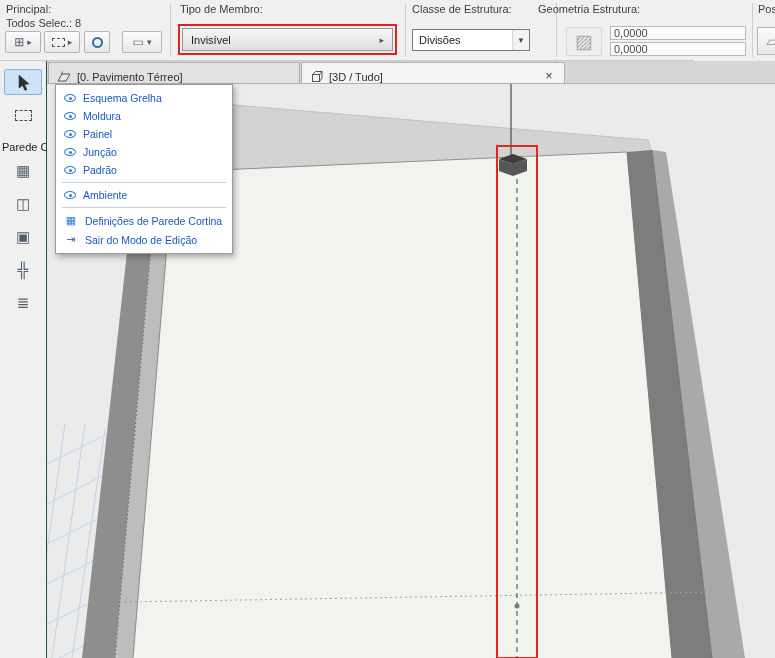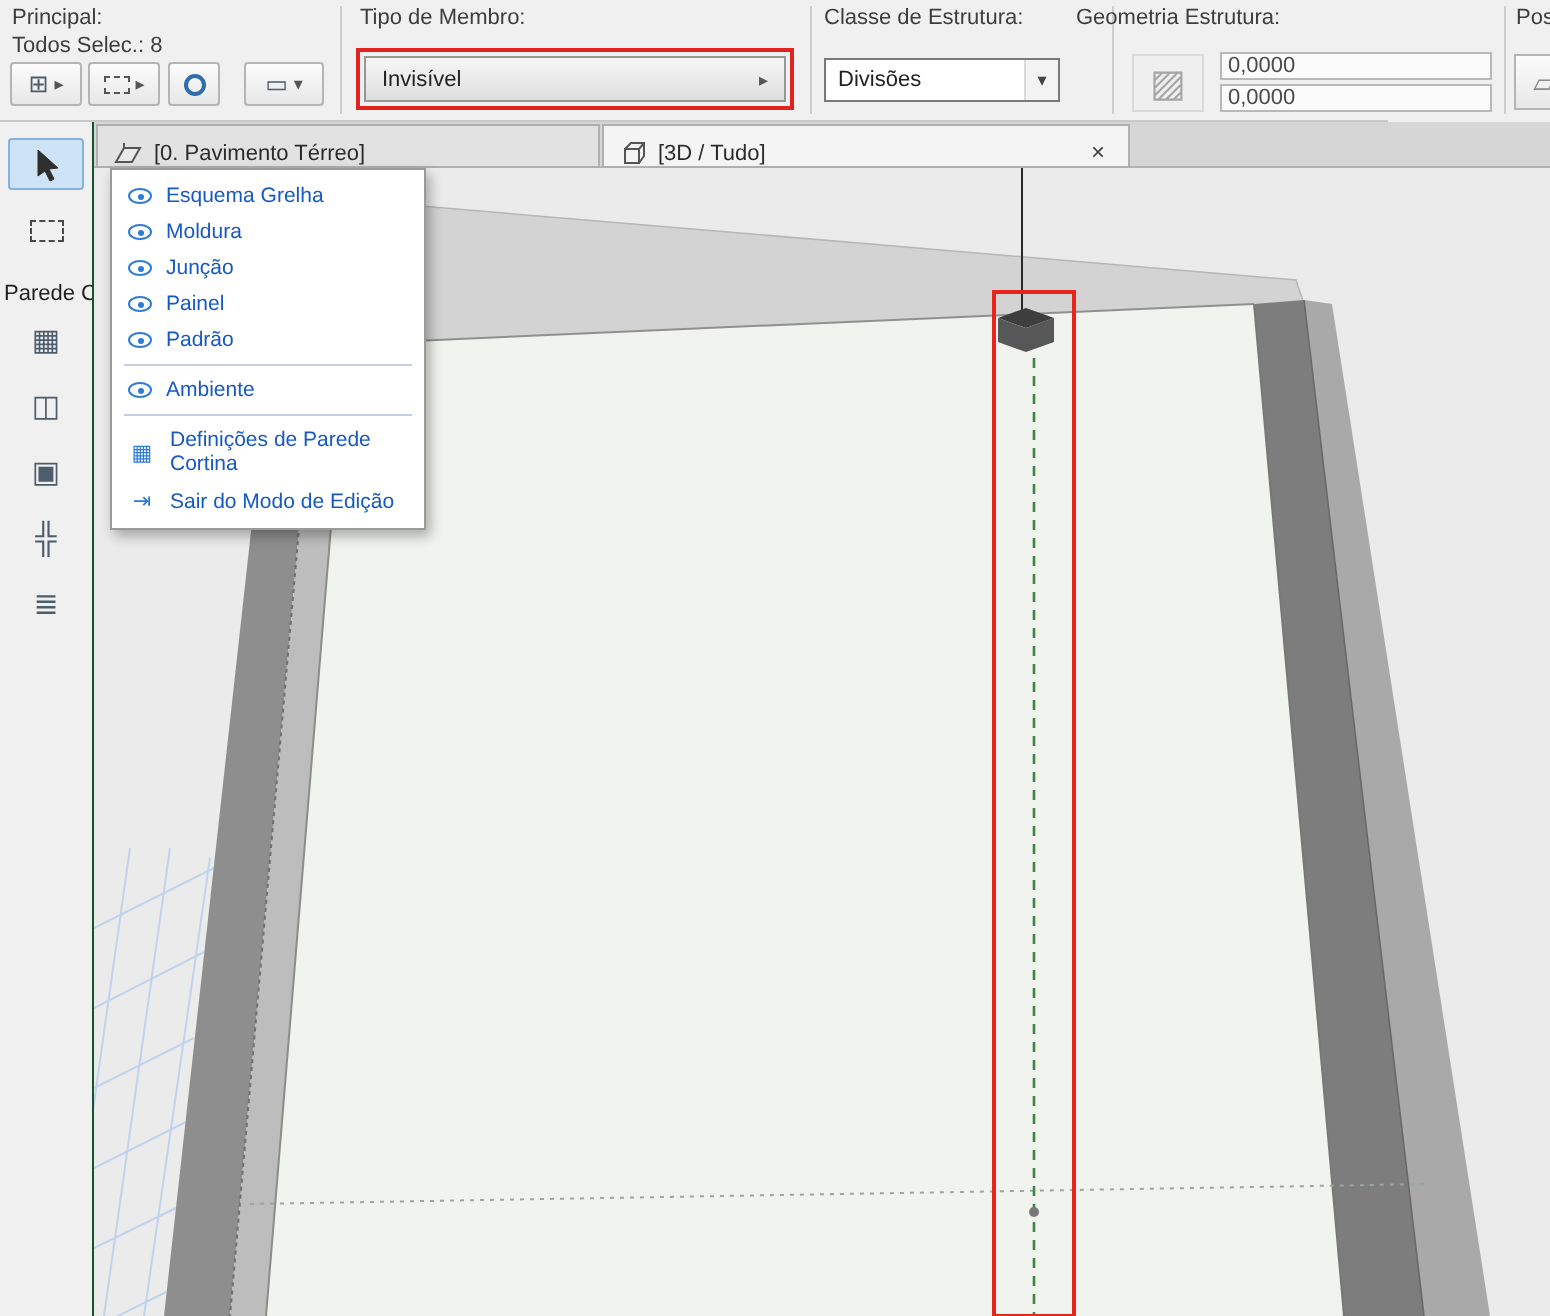--- a/index.html
+++ b/index.html
@@ -69,21 +69,21 @@
   .marquee { width:17px; height:11px; border:1px dashed #4a4a4a; }
   .group-label { width:100%; padding:6px 0 4px 2px; color:#222; white-space:nowrap;
     overflow:hidden; }
 
   
   .viewport { position:absolute; top:84px; left:47px; width:728px; height:574px;
     background:#ebebeb; }
   .viewport svg { display:block; }
 
   
-  .menu { position:absolute; top:0; left:8px; width:158px; background:#ffffff;
+  .menu { position:absolute; top:0; left:8px; width:178px; background:#ffffff;
     border:1px solid #9a9a9a; box-shadow:2px 3px 6px rgba(0,0,0,0.30);
     padding:4px 0; z-index:10; font-size:10.5px; }
   .menu-item { display:flex; align-items:center; gap:7px; padding:3px 8px;
     color:#1659c2; cursor:default; }
   .menu-item .ico { width:14px; display:flex; justify-content:center; flex:none;
     color:#2e7cd6; font-size:11px; }
   .menu-sep { border-top:1px solid #c4d0e2; margin:3px 6px; }
   .eye { width:12px; height:8px; border:1px solid #2e7cd6; border-radius:50%;
     position:relative; flex:none; }
   .eye::after { content:""; position:absolute; left:3.5px; top:1.5px; width:3px;
@@ -237,25 +237,25 @@
     <div class="menu-item">
       <span class="eye"></span>
       <span>Esquema Grelha</span>
     </div>
     <div class="menu-item">
       <span class="eye"></span>
       <span>Moldura</span>
     </div>
     <div class="menu-item">
       <span class="eye"></span>
+      <span>Painel</span>
+    </div>
+    <div class="menu-item">
+      <span class="eye"></span>
       <span>Junção</span>
-    </div>
-    <div class="menu-item">
-      <span class="eye"></span>
-      <span>Painel</span>
     </div>
     <div class="menu-item">
       <span class="eye"></span>
       <span>Padrão</span>
     </div>
     <div class="menu-sep"></div>
     <div class="menu-item">
       <span class="eye"></span>
       <span>Ambiente</span>
     </div>

